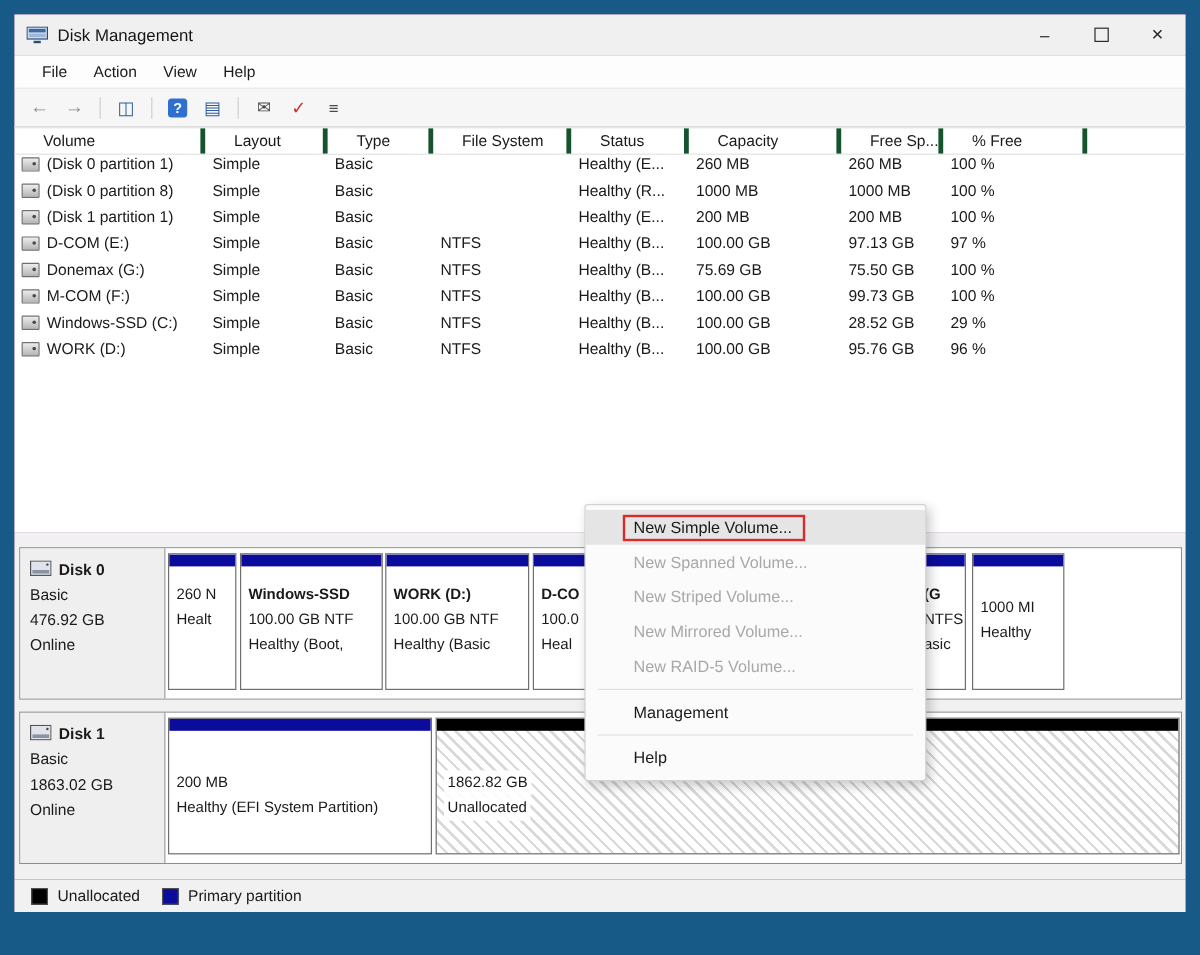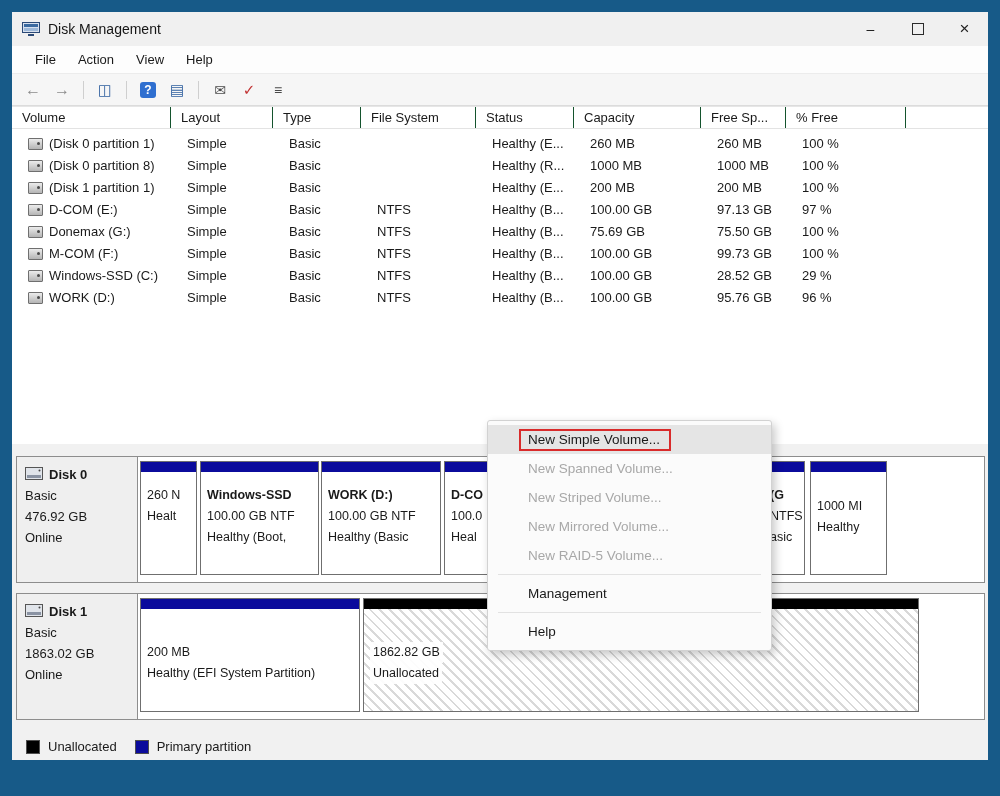--- a/index.html
+++ b/index.html
@@ -30,26 +30,26 @@
   .tbtn .blue{color:#2f5f9e;font-size:15px;}
   .tbtn .red{color:#c23434;font-size:15px;font-weight:bold;}
   .tbtn .helpbox{background:var(--help_blue,#2f6fd0);color:#fff;width:16px;height:16px;border-radius:3px;
                  display:flex;align-items:center;justify-content:center;font-weight:bold;font-size:12px;}
   .tsep{width:1px;height:18px;background:#cfcfcf;margin:0 5px;}
 
   
   .listview{height:338px;flex:0 0 auto;background:#fff;}
   .lv-header{display:flex;height:23px;border-top:1px solid #e6e6e6;border-bottom:1px solid #e3e3e3;
              align-items:center;box-sizing:border-box;}
-  .hcell{padding:3px 10px;border-right:1px solid #14532d;box-sizing:border-box;height:100%;
+  .hcell{padding:3px 24px;border-right:4px solid #14532d;box-sizing:border-box;height:100%;
          display:flex;align-items:center;white-space:nowrap;overflow:hidden;}
   .hfill{flex:1;height:100%;}
   .c0{width:159px;}.c1{width:102px;}.c2{width:88px;}.c3{width:115px;}
   .c4{width:98px;}.c5{width:127px;}.c6{width:85px;}.c7{width:120px;}
-  .lv-row{display:flex;height:22px;align-items:flex-end;padding-left:10px;}
+  .lv-row{display:flex;height:22px;align-items:flex-start;}
   .cell{padding:0 6px;box-sizing:border-box;white-space:nowrap;overflow:hidden;}
   .cell.c0{display:flex;align-items:center;gap:6px;}
   .drv{width:13px;height:10px;border:1px solid #6f6f6f;border-radius:1px;flex:0 0 auto;
        background:linear-gradient(#ececec,#b5b5b5);position:relative;}
   .drv::after{content:"";position:absolute;right:2px;top:3px;width:3px;height:3px;background:#4a4a4a;border-radius:50%;}
 
   
   .graphical{flex:1;background:#f1f1f1;padding:12px 3px 0 4px;box-sizing:border-box;}
   .disk-row{height:127px;border:1px solid #8d8d8d;background:#fff;display:flex;margin-bottom:10px;box-sizing:border-box;}
   .disk-info{width:121px;flex:0 0 auto;background:#efefef;border-right:1px solid #8d8d8d;
@@ -342,21 +342,21 @@
         <div class="line">Online</div>
       </div>
       <div class="part-region">
         <div class="part" style="left:2px;width:220px;">
           <div class="band"></div>
           <div class="plines low">
             <div>200 MB</div>
             <div>Healthy (EFI System Partition)</div>
           </div>
         </div>
-        <div class="part unalloc" style="left:225px;width:556px;">
+        <div class="part unalloc" style="left:225px;width:620px;">
           <div class="band"></div>
           <div class="plines low tag">
             <div>1862.82 GB</div>
             <div>Unallocated</div>
           </div>
         </div>
       </div>
     </div>
 
   </div>

